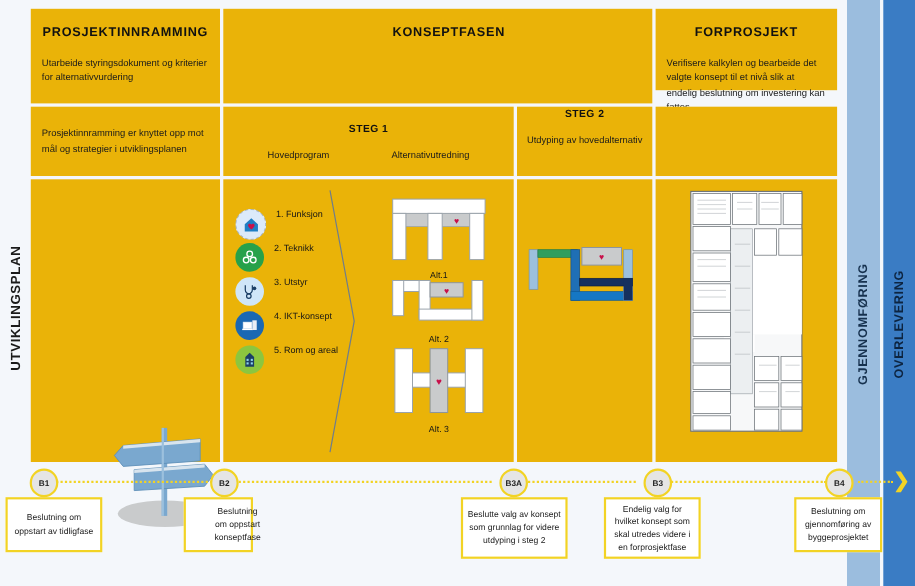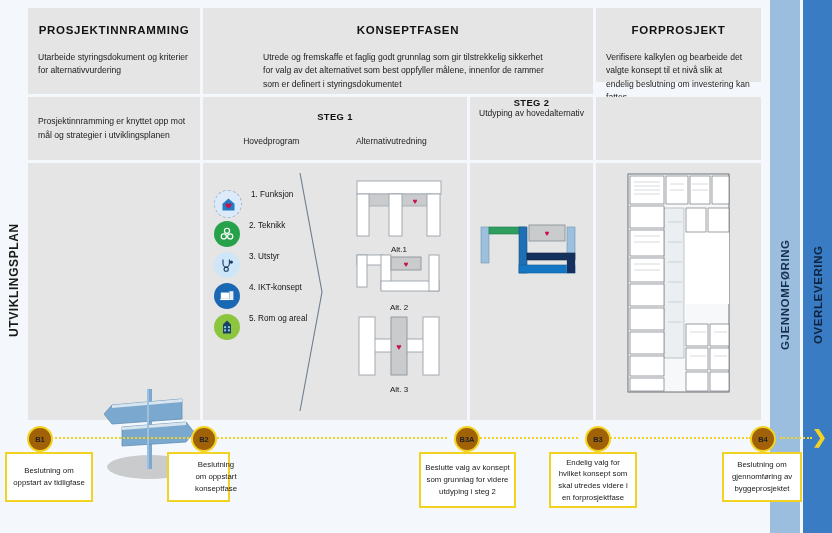--- a/index.html
+++ b/index.html
@@ -50,21 +50,21 @@
     background: #3a7cc4;
   }
   #overlevering-label {
     left: 803px; top: 150px; width: 29px; height: 290px;
     font-size: 11.5px; color: #0d2440;
   }
 
   
   .cell {
     position: absolute;
-    background: #e5e5e5;
+    background: #eab308;
     box-sizing: border-box;
   }
   .cell-head {
     display: flex;
     flex-direction: column;
     align-items: center;
     padding-top: 16px;
   }
   .phase-title {
     font-size: 11.5px;
@@ -145,21 +145,21 @@
   }
   .dotline {
     position: absolute;
     top: 437px; height: 0;
     border-top: 2px dotted #f2d324;
   }
   .milestone {
     position: absolute;
     width: 22px; height: 22px;
     border-radius: 50%;
-    background: #a16207;
+    background: #e5e5e5;
     border: 2px solid #f2d324;
     display: flex;
     align-items: center;
     justify-content: center;
     font-size: 7.5px;
     font-weight: bold;
     color: #222;
     z-index: 4;
   }
   .ms-stem {
@@ -204,21 +204,20 @@
   <div id="utviklingsplan-band" class="vlabel"></div>
   <div id="utviklingsplan-label" class="vlabel">UTVIKLINGSPLAN</div>
 
   <div class="cell cell-head" style="left:28px; top:8px; width:172px; height:86px;">
     <div class="phase-title">PROSJEKTINNRAMMING</div>
     <div class="phase-desc">Utarbeide styringsdokument og kriterier for alternativvurdering</div>
   </div>
 
   <div class="cell cell-head" style="left:203px; top:8px; width:390px; height:86px;padding-left:20px;">
     <div class="phase-title">KONSEPTFASEN</div>
-    <div class="phase-desc" style="padding:0 40px;">Utrede og fremskaffe et faglig godt grunnlag som gir tilstrekkelig sikkerhet for valg av det alternativet som best oppfyller målene, innenfor de rammer som er definert  i styringsdokumentet</div>
   </div>
 
   <div class="cell cell-head" style="left:596px; top:8px; width:165px; height:74px;">
     <div class="phase-title">FORPROSJEKT</div>
     <div class="phase-desc">Verifisere kalkylen og bearbeide det valgte konsept til et nivå slik at endelig beslutning om investering  kan fattes</div>
   </div>
 
   <div class="cell" style="left:28px; top:97px; width:172px; height:63px; display:flex; align-items:center;">
     <div class="phase-desc" style="margin-top:0;">Prosjektinnramming er knyttet opp mot mål og strategier i utviklingsplanen</div>
   </div>
@@ -226,21 +225,21 @@
   <div class="cell" style="left:203px; top:97px; width:264px; height:63px;">
     <div class="steg-title" style="margin-top:14px;">STEG 1</div>
     <div style="display:flex; justify-content:space-around; margin-top:14px; padding:0 12px;">
       <div class="steg-sub">Hovedprogram</div>
       <div class="steg-sub">Alternativutredning</div>
     </div>
   </div>
 
   <div class="cell" style="left:470px; top:97px; width:123px; height:63px;">
     <div class="steg-title" style="margin-top:0;">STEG 2</div>
-    <div class="steg-sub" style="">Utdyping av hovedalternativ</div>
+    <div class="steg-sub" style="margin-top:14px;">Utdyping av hovedalternativ</div>
   </div>
 
   <div class="cell" style="left:596px; top:97px; width:165px; height:63px;"></div>
 
   <div class="cell" style="left:28px; top:163px; width:172px; height:257px;">
 
     <svg id="signpost" viewBox="0 0 126 112">
       <ellipse cx="64" cy="92" rx="43" ry="12" fill="#c9cbcc"></ellipse>
       <rect x="61" y="14" width="5" height="80" fill="#7aa8cf"></rect>
       <polygon points="26,30 96,24 96,44 26,49 18,39" fill="#7aa8cf" stroke="#5f8fb8" stroke-width="0.8"></polygon>

